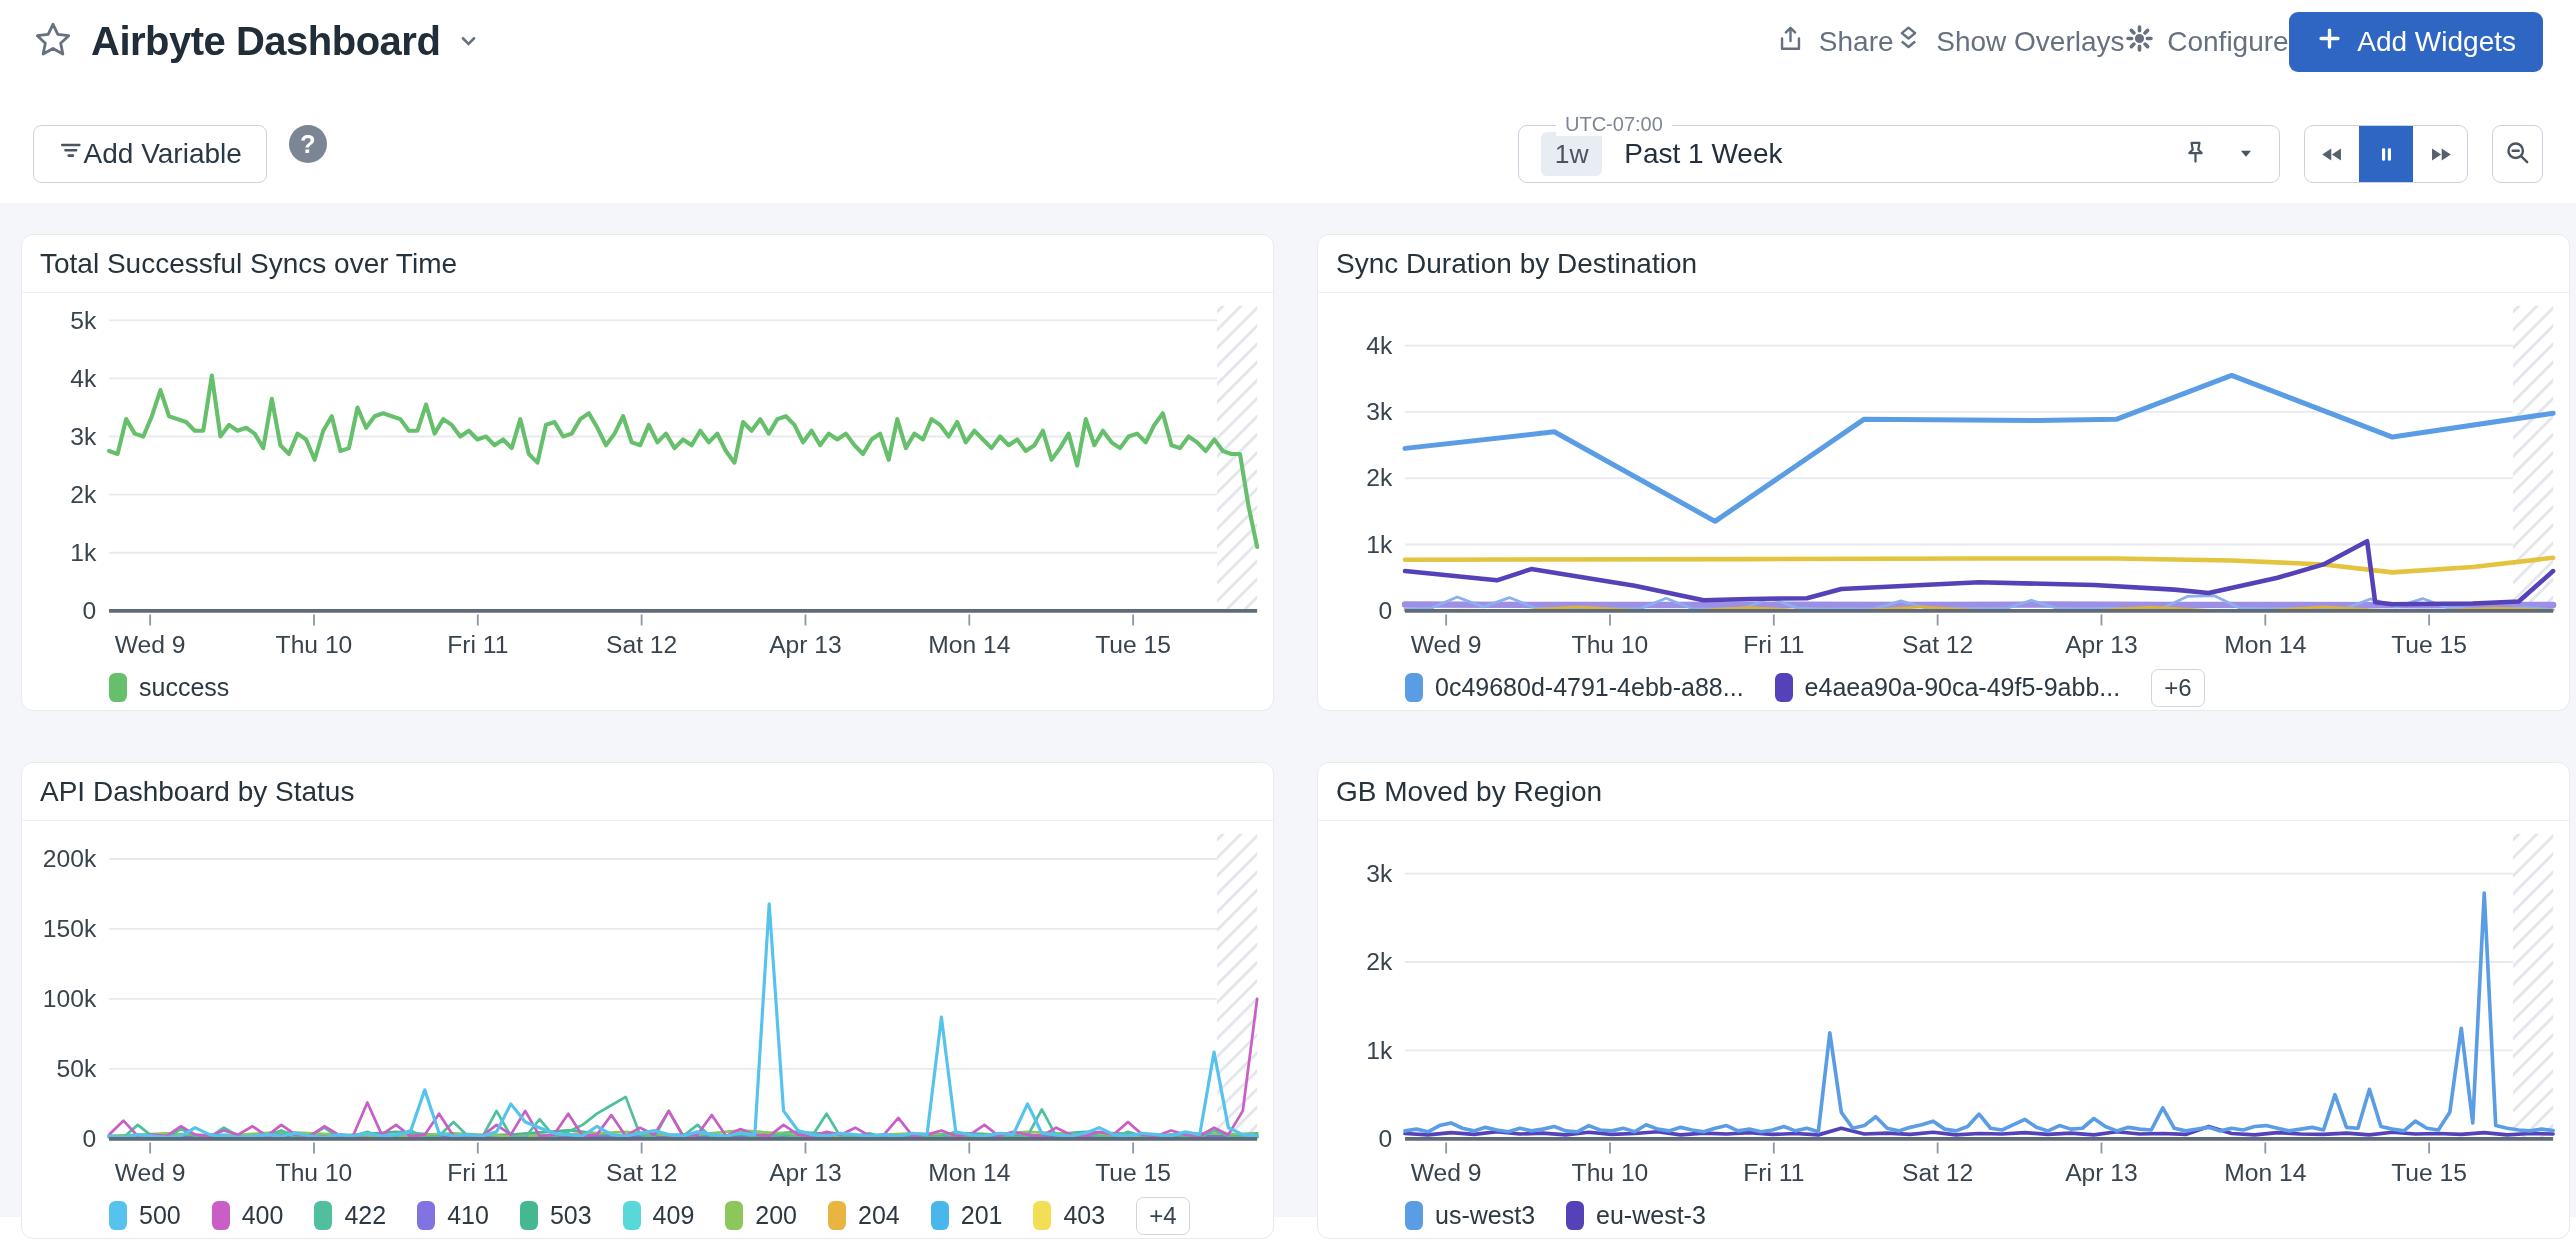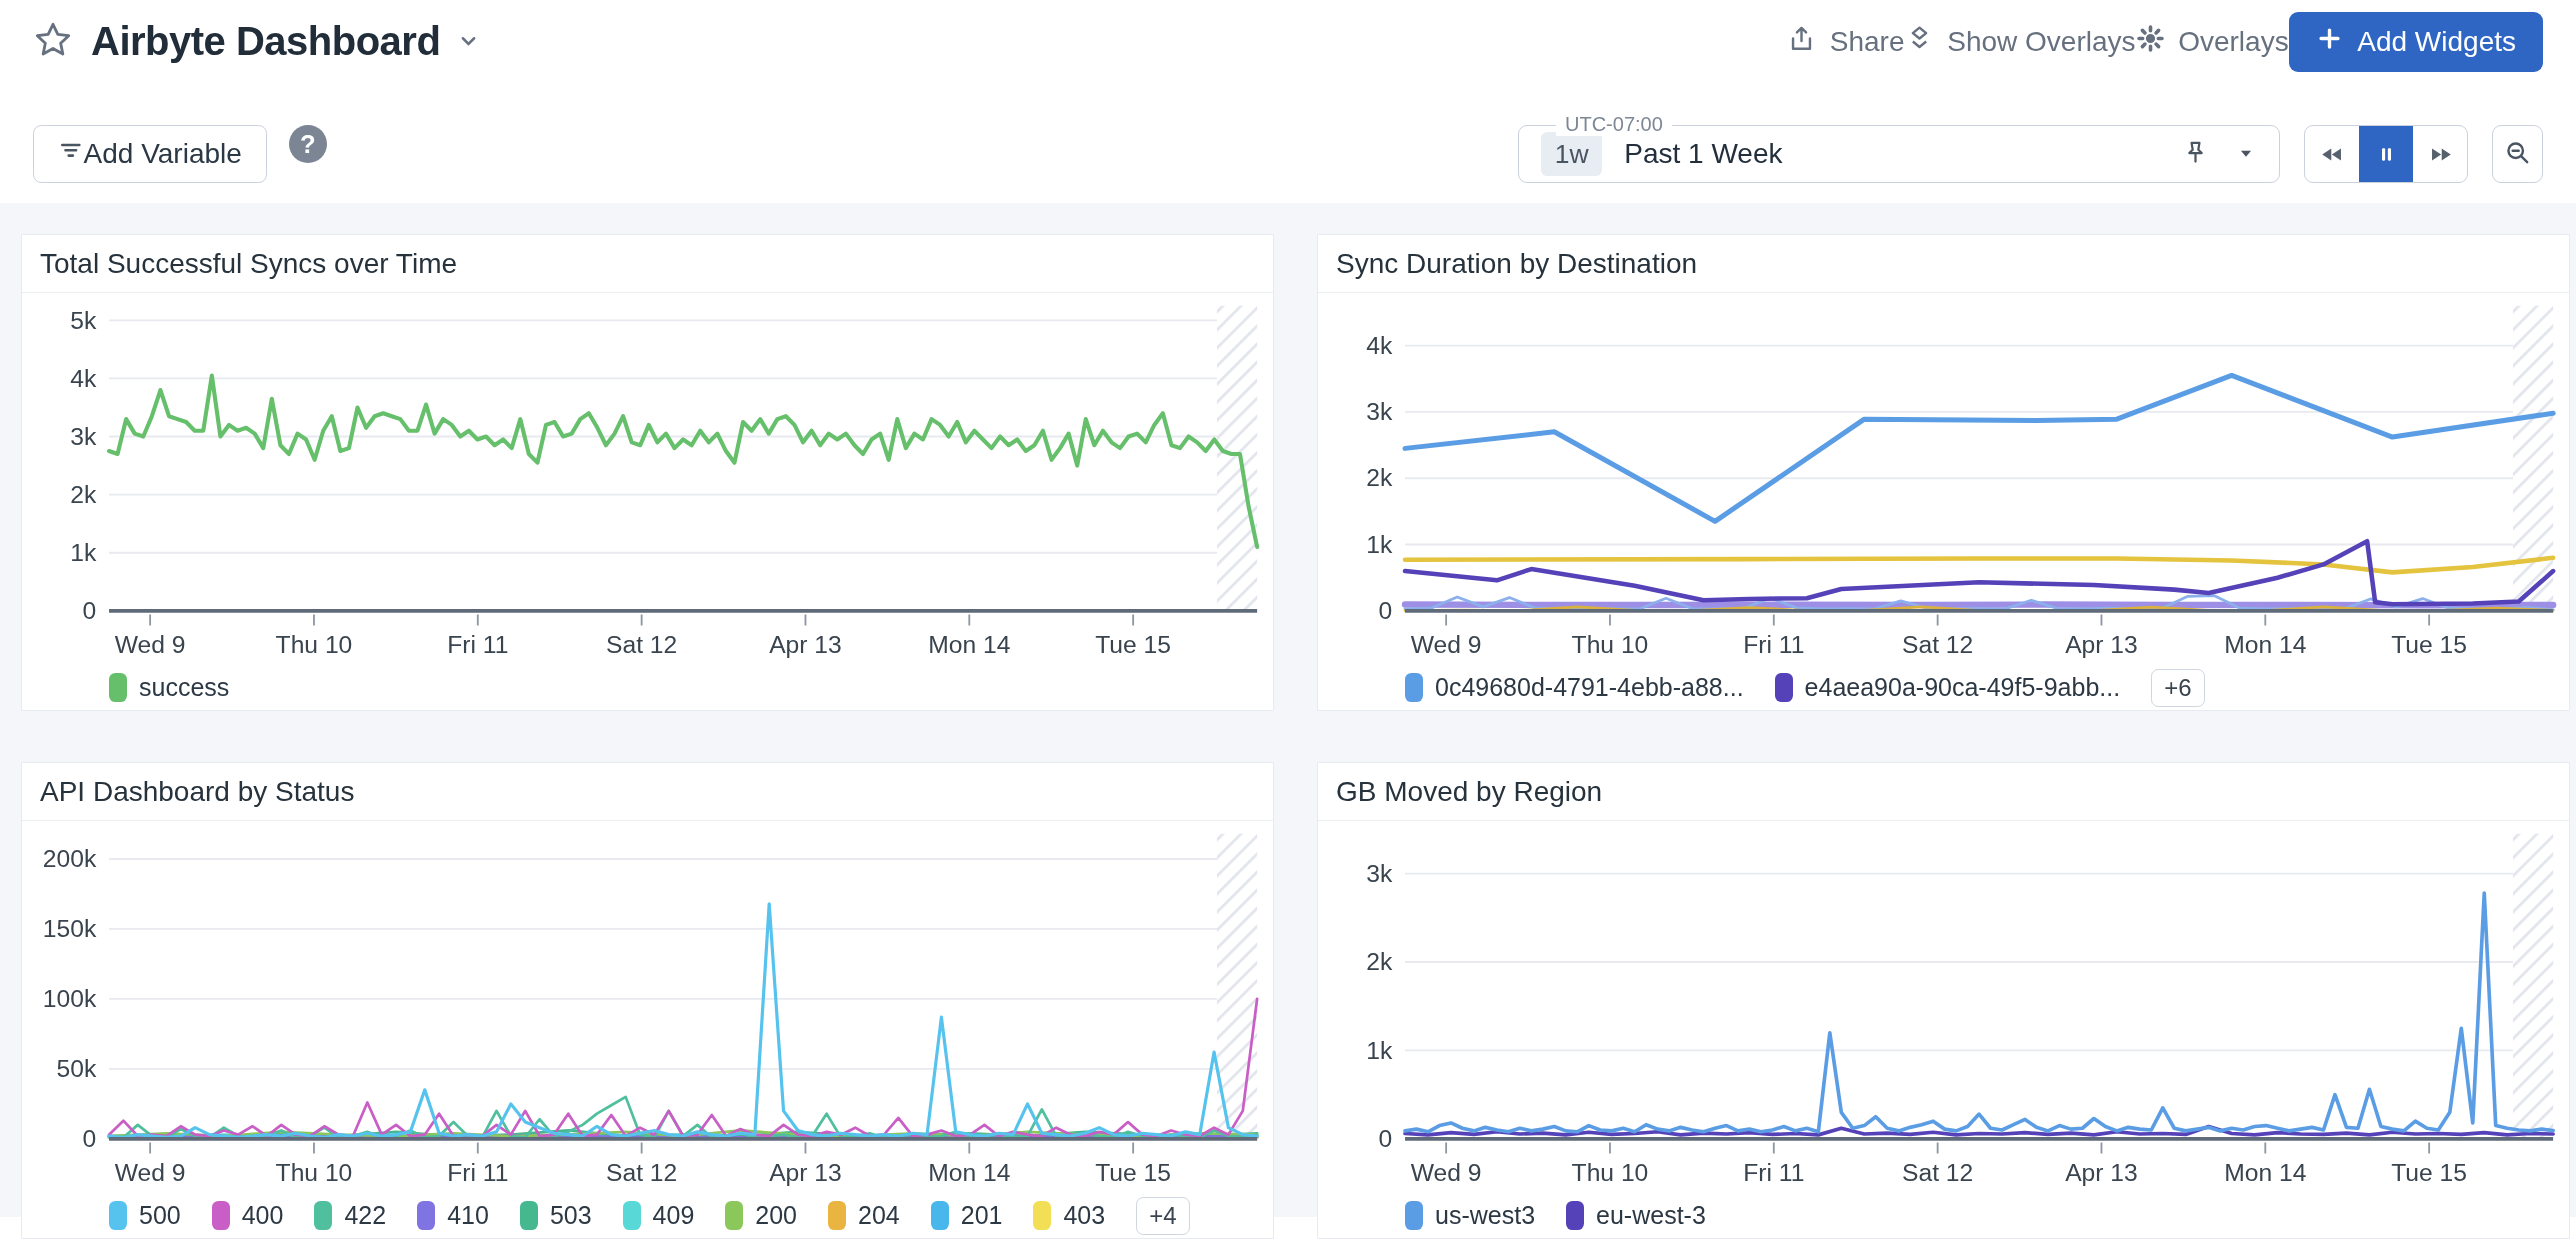--- a/index.html
+++ b/index.html
@@ -27,21 +27,21 @@
   .chip { background:#e8ecf3; border-radius:6.4px; padding:6.4px 13.7px; font-size:26.5px; color:#4a5562; }
   .tlabel { font-size:28px; color:#232f3c; }
   .tbox-icons { margin-left:auto; display:flex; align-items:center; gap:25.6px; }
   .ctrl { display:flex; border:1.8px solid #ccd2dd; border-radius:9px; overflow:hidden; height:58px; background:#fff; }
   .ctrl > div { width:54px; display:flex; align-items:center; justify-content:center; cursor:pointer; }
   .ctrl .pause { background:#2f66c4; }
   .zoombtn { width:51px; height:58px; border:1.8px solid #ccd2dd; border-radius:9px; background:#fff;
     display:flex; align-items:center; justify-content:center; cursor:pointer; }
   .board { margin-top:20px; background:#f5f6f9; padding:31px 21px 37px 21px; height:1014px; }
   .grid { display:grid; grid-template-columns:1253px 1253px; column-gap:43px; row-gap:51px; }
-  .card { background:#fff; border:1.8px solid #e7eaf0; border-radius:1px; }
+  .card { background:#fff; border:1.8px solid #e7eaf0; border-radius:12px; }
   .card-title { height:58px; line-height:58px; padding:0 18px; font-size:28px; font-weight:500;
     color:#26323c; border-bottom:1.8px solid #edeff3; }
   svg.plot { display:block; }
   svg text { font-family:"Liberation Sans", sans-serif; }
   .axlbl { font-size:27px; fill:#39444f; }
   .legend { display:flex; align-items:center; gap:31px; padding:3.7px 18px 0 87px; height:48px;
     font-size:25px; color:#2c3844; }
   .leg-item { display:flex; align-items:center; gap:12px; cursor:pointer; }
   .sw { width:18px; height:29px; border-radius:6.4px; flex:0 0 auto; }
   .more { border:1.8px solid #cfd5df; border-radius:7.3px; padding:3.7px 12px; font-size:24px; color:#39444f; background:#fff; cursor:pointer; }
@@ -84,21 +84,21 @@
       </div>
       <div class="act">
         <span class="ico">
           <svg width="29" height="29" viewBox="0 0 24 24" fill="#66707f">
             <path d="M12 8.2a3.8 3.8 0 100 7.6 3.8 3.8 0 000-7.6z"></path>
             <g stroke="#66707f" stroke-width="3" stroke-linecap="round">
               <path d="M12 2.5v3M12 18.5v3M2.5 12h3M18.5 12h3M5.3 5.3l2.1 2.1M16.6 16.6l2.1 2.1M18.7 5.3l-2.1 2.1M7.4 16.6l-2.1 2.1"></path>
             </g>
           </svg>
         </span>
-        <span>Overlays</span>
+        <span>Configure</span>
       </div>
       <button class="btn-primary">
         <span class="ico">
           <svg width="27" height="27" viewBox="0 0 24 24" fill="none" stroke="#fff" stroke-width="3" stroke-linecap="round">
             <path d="M12 4.5v15M4.5 12h15"></path>
           </svg>
         </span>
         <span>Add Widgets</span>
       </button>
     </div>

